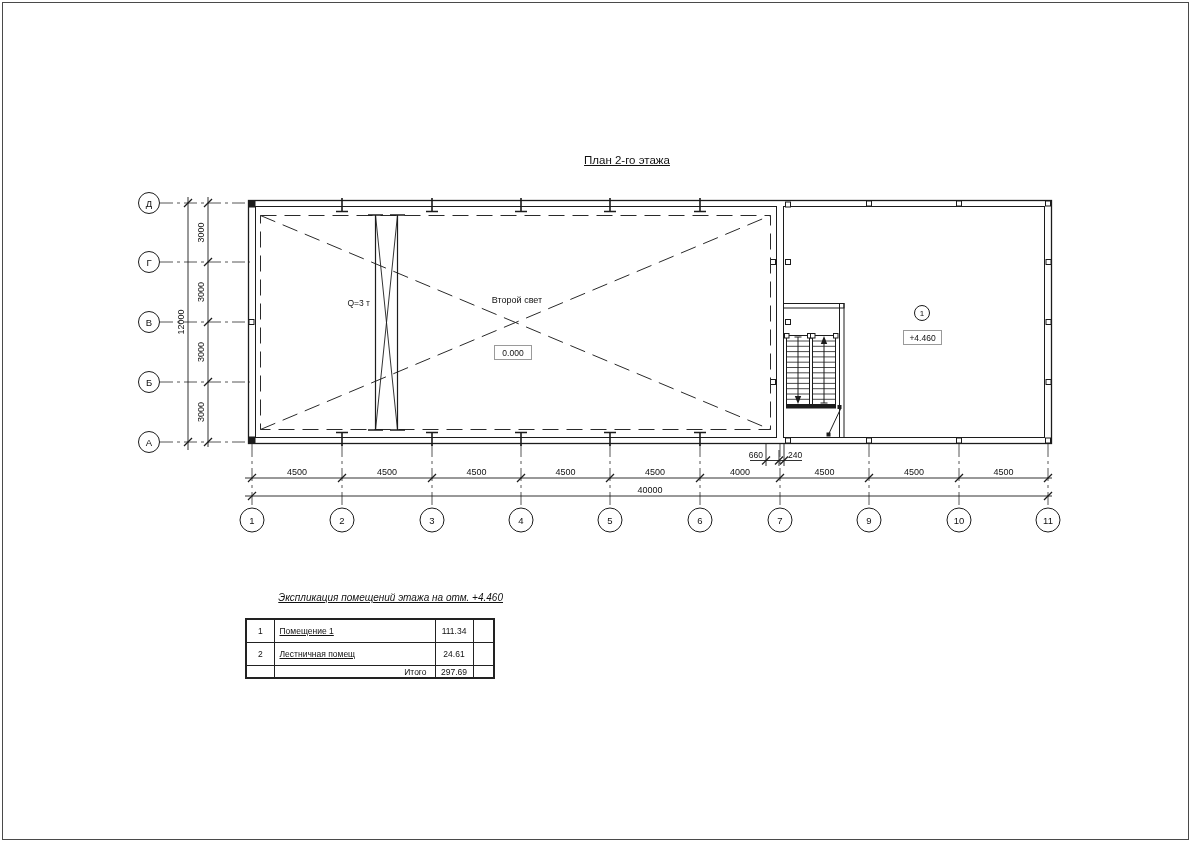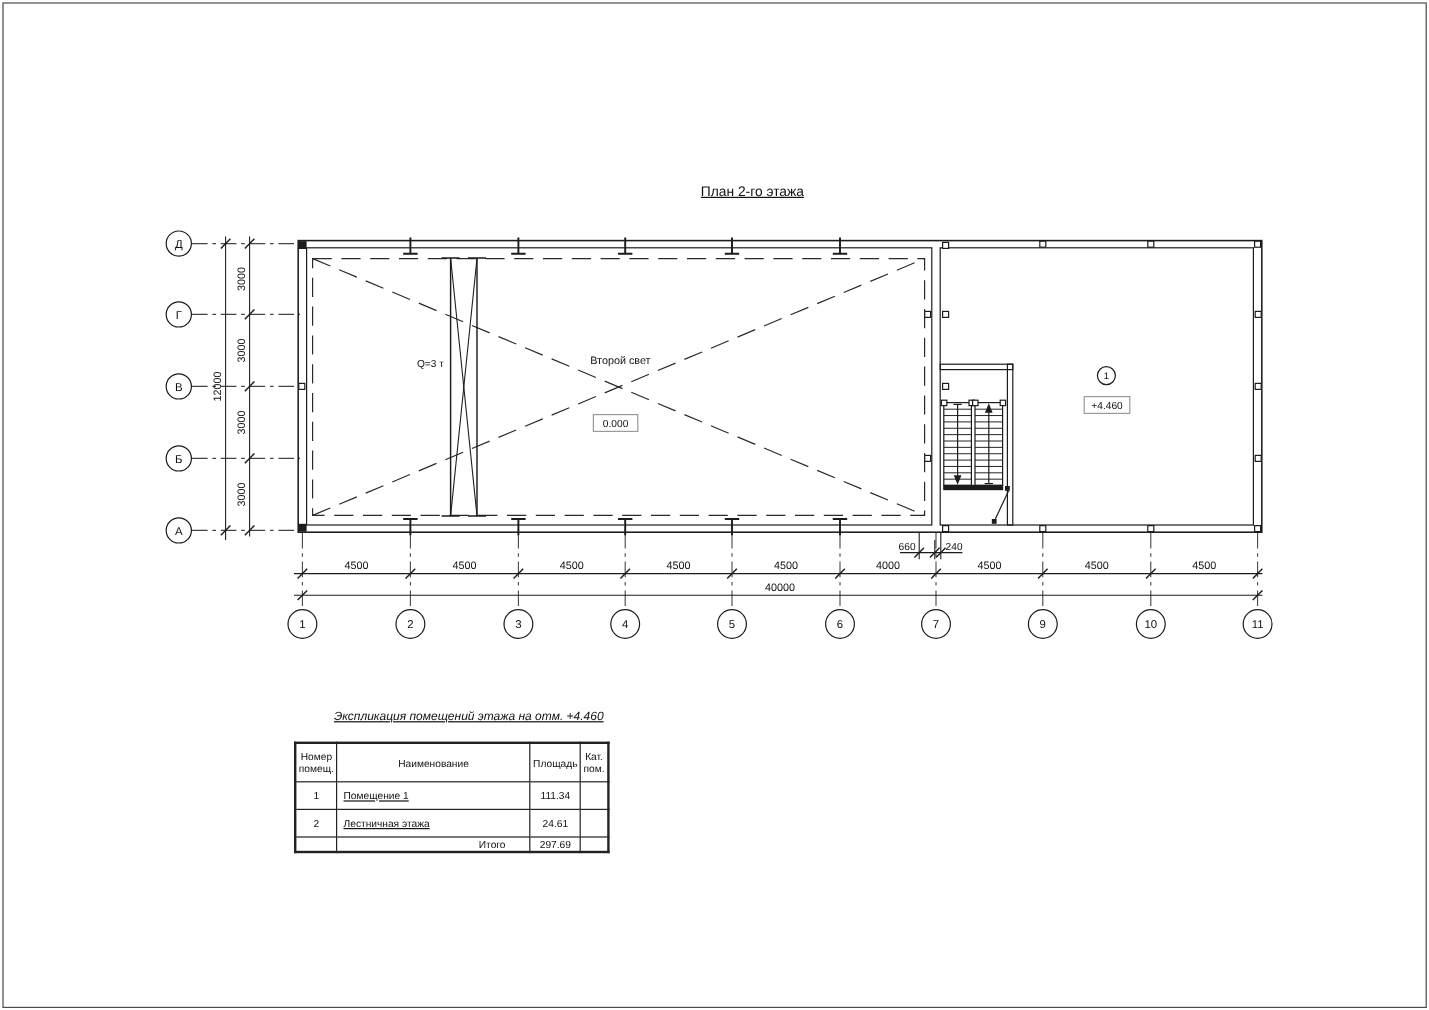--- a/index.html
+++ b/index.html
@@ -11,21 +11,21 @@
   .drawing-title{position:absolute;left:527px;top:154px;width:200px;text-align:center;
         font-size:11.5px;text-decoration:underline;}
   .sched-title{position:absolute;left:235px;top:592px;width:268px;text-align:right;
         font-size:10px;font-style:italic;text-decoration:underline;}
   table.sched{position:absolute;left:245px;top:618px;border-collapse:collapse;
         font-size:8.5px;table-layout:fixed;}
   table.sched td{border:1px solid #222;text-align:center;vertical-align:middle;
         padding:0 2px;overflow:hidden;white-space:nowrap;}
   table.sched{border:2px solid #222;}
   table.sched td.name{text-align:left;padding-left:5px;text-decoration:underline;}
-  table.sched td.tot{text-align:right;padding-right:20px;}
+  table.sched td.tot{text-align:right;padding-right:8px;}
   table.sched tr.hdr td{height:31px;}
   table.sched tr.row td{height:22px;}
   table.sched tr.totrow td{height:11px;}
   .hdr2{line-height:1.15;}
 </style>
 </head>
 <body>
 
 <div class="page">
   <div class="frame"></div>
@@ -241,41 +241,29 @@
   <div class="sched-title">Экспликация помещений этажа на отм. +4.460</div>
 
   <table class="sched">
     <colgroup>
         <col style="width:28px">
         <col style="width:161px">
         <col style="width:38px">
         <col style="width:21px">
       </colgroup>
     <tbody>
-        <tr class="hdr">
-      <td class="hdr2">
-        <div>Номер</div>
-        <div>помещ.</div>
-      </td>
-      <td>Наименование</td>
-      <td>Площадь</td>
-      <td class="hdr2">
-        <div>Кат.</div>
-        <div>пом.</div>
-      </td>
-    </tr>
     <tr class="row">
       <td>1</td>
       <td class="name">Помещение 1</td>
       <td>111.34</td>
       <td></td>
     </tr>
     <tr class="row">
       <td>2</td>
-      <td class="name">Лестничная этажа</td>
+      <td class="name">Лестничная помещ</td>
       <td>24.61</td>
       <td></td>
     </tr>
     <tr class="totrow">
       <td></td>
       <td class="tot">Итого</td>
       <td>297.69</td>
       <td></td>
     </tr>
   </tbody>

